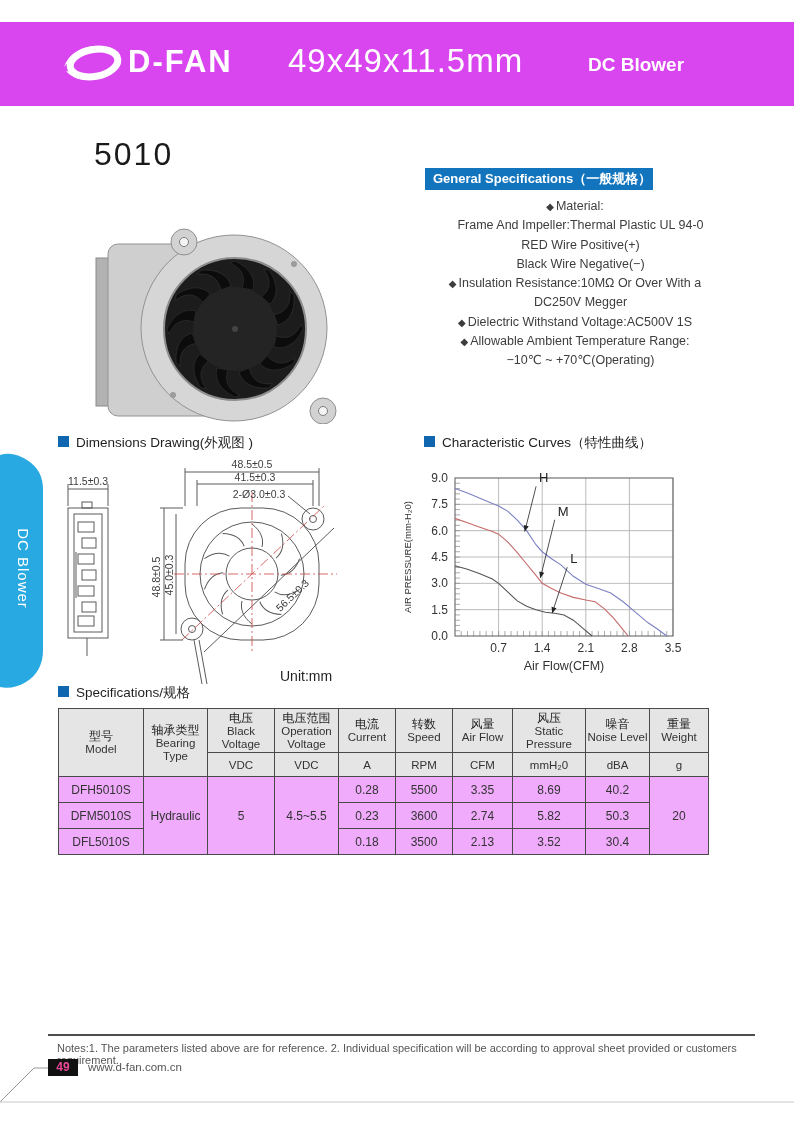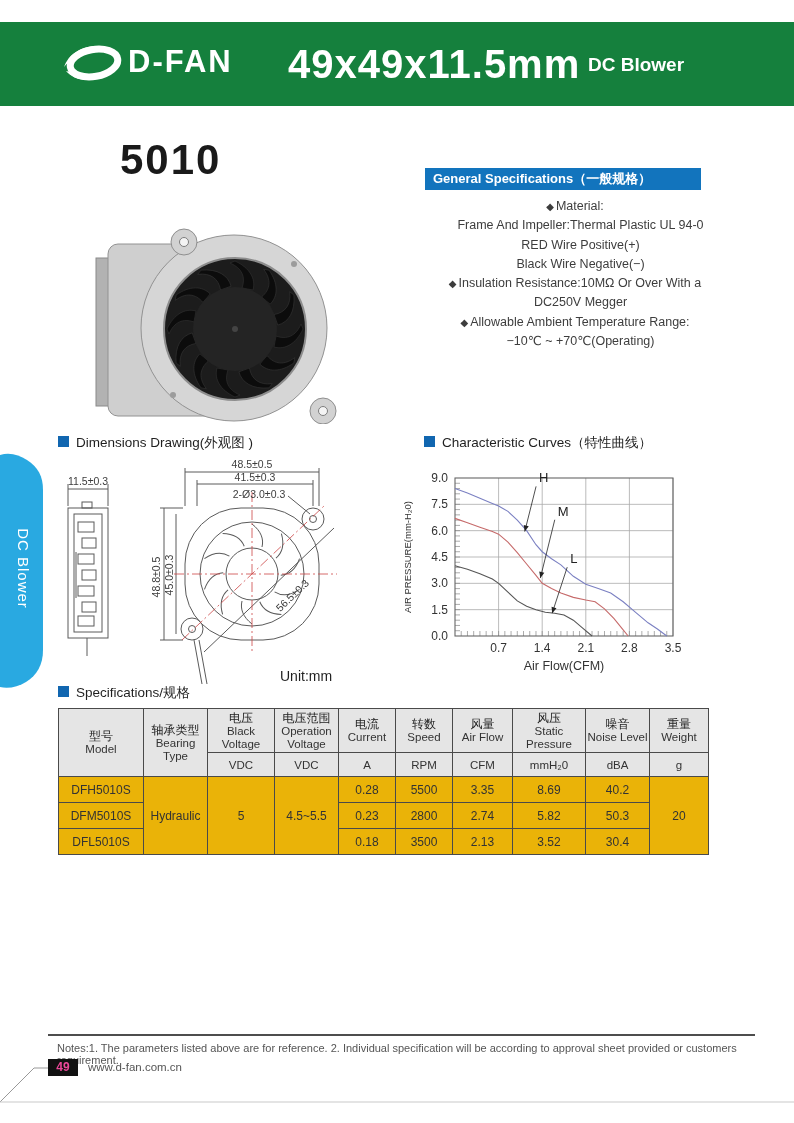--- a/index.html
+++ b/index.html
@@ -1,37 +1,37 @@
 <!DOCTYPE html>
 <html><head>
 <meta charset="utf-8">
 <style>
   * { margin:0; padding:0; box-sizing:border-box; }
   html,body { background:#fff; }
   body { font-family:"Liberation Sans","DejaVu Sans",sans-serif; }
   .page { position:relative; width:794px; height:1123px; background:#fff; overflow:hidden; }
 
   
-  .header { position:absolute; left:0; top:22px; width:794px; height:84px; background:#15803d; }
+  .header { position:absolute; left:0; top:22px; width:794px; height:84px; background:#d946ef; }
   .logo { position:absolute; left:60px; top:18px; width:62px; height:46px; }
   .brand { position:absolute; left:128px; top:22px; color:#fff; font-size:31px; font-weight:bold; letter-spacing:2px; }
-  .size-title { position:absolute; left:288px; top:20px; color:#fff; font-size:40px; font-weight:bold; letter-spacing:1px; }
+  .size-title { position:absolute; left:288px; top:20px; color:#fff; font-size:33px; font-weight:normal; letter-spacing:1px; }
   .product-type { position:absolute; left:588px; top:32px; color:#fff; font-size:19px; font-weight:bold; }
 
   
   .side-tab { position:absolute; left:0; top:452px; width:46px; height:238px; }
   .side-tab-label { position:absolute; left:-42px; top:108px; width:130px; text-align:center;
      color:#fff; font-size:15px; transform:rotate(90deg); letter-spacing:1px; white-space:nowrap; }
 
   
-  .model-number { position:absolute; left:120px; top:136px; font-size:42px; color:#1a1a1a; letter-spacing:2px;font-weight:bold; }
+  .model-number { position:absolute; left:94px; top:136px; font-size:32px; color:#1a1a1a; letter-spacing:2px; }
   .fan-figure { position:absolute; left:72px; top:192px; }
 
   
-  .gs-bar { position:absolute; left:425px; top:168px; width:276px; height:22px; background:#1274bd;
+  .gs-bar { position:absolute; left:425px; top:168px; width:228px; height:22px; background:#1274bd;
      color:#fff; font-size:13px; font-weight:bold; line-height:22px; padding-left:8px; }
   .gs-list { position:absolute; left:425px; top:197px; width:300px; font-size:12.5px; color:#3d3d3d; }
   .gs-item { line-height:19.3px; white-space:nowrap;text-align:center; }
   .gs-item.indent { padding-left:11px; }
   .gs-bullet { font-size:10px; margin-right:2px; color:#3d3d3d; }
 
   
   .section-title { position:absolute; font-size:13.5px; color:#1f1f1f; font-weight:normal; }
   .blue-square { display:inline-block; width:11px; height:11px; background:#1166b0; margin-right:7px; }
   .st-left { left:58px; top:434px; }
@@ -43,21 +43,21 @@
   .chart-figure { position:absolute; left:398px; top:452px; }
 
   
   .spec-table { position:absolute; left:58px; top:708px; border-collapse:collapse; table-layout:fixed; }
   .spec-table th, .spec-table td { border:1px solid #4a4a4a; text-align:center; vertical-align:middle; }
   .spec-table th { background:#e5e5e5; font-weight:normal; }
   .spec-table .cn { font-size:12px; color:#222; line-height:14px; }
   .spec-table .en { font-size:11.5px; color:#333; line-height:13px; }
   .spec-table .hrow1 th { height:44px; }
   .spec-table .hrow2 th { height:24px; font-size:11.5px; color:#333; }
-  .spec-table td { height:26px; font-size:12px; color:#333; background:#eab308; }
+  .spec-table td { height:26px; font-size:12px; color:#333; background:#f0abfc; }
 
   
   .notes-line { position:absolute; left:48px; top:1034px; width:707px; height:2px; background:#4d4d4d; }
   .notes-text { position:absolute; left:57px; top:1042px; width:707px; font-size:11px; color:#555; }
   .page-box { position:absolute; left:48px; top:1059px; width:30px; height:17px; background:#111;
      color:#ec4899; font-size:12px; font-weight:bold; text-align:center; line-height:17px; }
   .site-text { position:absolute; left:88px; top:1061px; font-size:11.5px; color:#555; text-decoration:none; }
   .footer-deco { position:absolute; left:0; top:1055px; }
 </style>
 </head>
@@ -117,20 +117,21 @@
   </svg>
 
   <div class="gs-bar">General Specifications（一般规格）</div>
   <div class="gs-list" id="gs-list">
       <div class="gs-item"><span class="gs-bullet">◆</span>Material:</div>
       <div class="gs-item indent">Frame And Impeller:Thermal Plastic UL 94-0</div>
       <div class="gs-item indent">RED Wire Positive(+)</div>
       <div class="gs-item indent">Black Wire Negative(−)</div>
       <div class="gs-item"><span class="gs-bullet">◆</span>Insulation Resistance:10MΩ Or Over With a</div>
       <div class="gs-item indent">DC250V Megger</div>
+      <div class="gs-item"><span class="gs-bullet">◆</span>Dielectric Withstand Voltage:AC500V 1S</div>
       <div class="gs-item"><span class="gs-bullet">◆</span>Allowable Ambient Temperature Range:</div>
       <div class="gs-item indent">−10℃ ~ +70℃(Operating)</div>
     </div>
 
   <div class="section-title st-left">
     <span class="blue-square"></span><span>Dimensions Drawing(外观图 )</span>
   </div>
   <div class="section-title st-right">
     <span class="blue-square"></span><span>Characteristic Curves（特性曲线）</span>
   </div>
@@ -394,21 +395,21 @@
           <td>0.28</td>
           <td>5500</td>
           <td>3.35</td>
           <td>8.69</td>
           <td>40.2</td>
           <td rowspan="3">20</td>
         </tr>
         <tr>
           <td>DFM5010S</td>
           <td>0.23</td>
-          <td>2800</td>
+          <td>3600</td>
           <td>2.74</td>
           <td>5.82</td>
           <td>50.3</td>
         </tr>
         <tr>
           <td>DFL5010S</td>
           <td>0.18</td>
           <td>3500</td>
           <td>2.13</td>
           <td>3.52</td>

